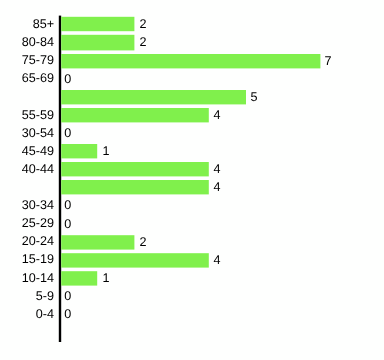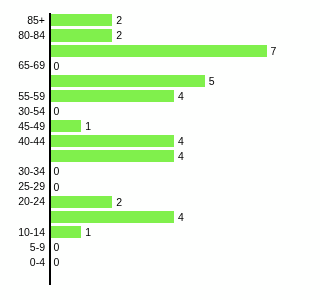--- a/index.html
+++ b/index.html
@@ -91,20 +91,21 @@
         </div>
       </div>
       <div class="bar-row">
         <div class="cat-label">80-84</div>
         <div class="bar-wrap">
           <div class="bar" style="width: 61.7143px; background: rgb(128, 240, 76);"></div>
           <div class="bar-value">2</div>
         </div>
       </div>
       <div class="bar-row">
+        <div class="cat-label">75-79</div>
         <div class="bar-wrap">
           <div class="bar" style="width: 216px; background: rgb(128, 240, 76);"></div>
           <div class="bar-value">7</div>
         </div>
       </div>
       <div class="bar-row">
         <div class="cat-label">65-69</div>
         <div class="bar-wrap">
           <div class="bar zero" style="width: 0px; background: rgb(128, 240, 76);"></div>
           <div class="bar-value">0</div>
@@ -165,20 +166,21 @@
         </div>
       </div>
       <div class="bar-row">
         <div class="cat-label">20-24</div>
         <div class="bar-wrap">
           <div class="bar" style="width: 61.7143px; background: rgb(128, 240, 76);"></div>
           <div class="bar-value">2</div>
         </div>
       </div>
       <div class="bar-row">
+        <div class="cat-label">15-19</div>
         <div class="bar-wrap">
           <div class="bar" style="width: 123.429px; background: rgb(128, 240, 76);"></div>
           <div class="bar-value">4</div>
         </div>
       </div>
       <div class="bar-row">
         <div class="cat-label">10-14</div>
         <div class="bar-wrap">
           <div class="bar" style="width: 30.8571px; background: rgb(128, 240, 76);"></div>
           <div class="bar-value">1</div>

